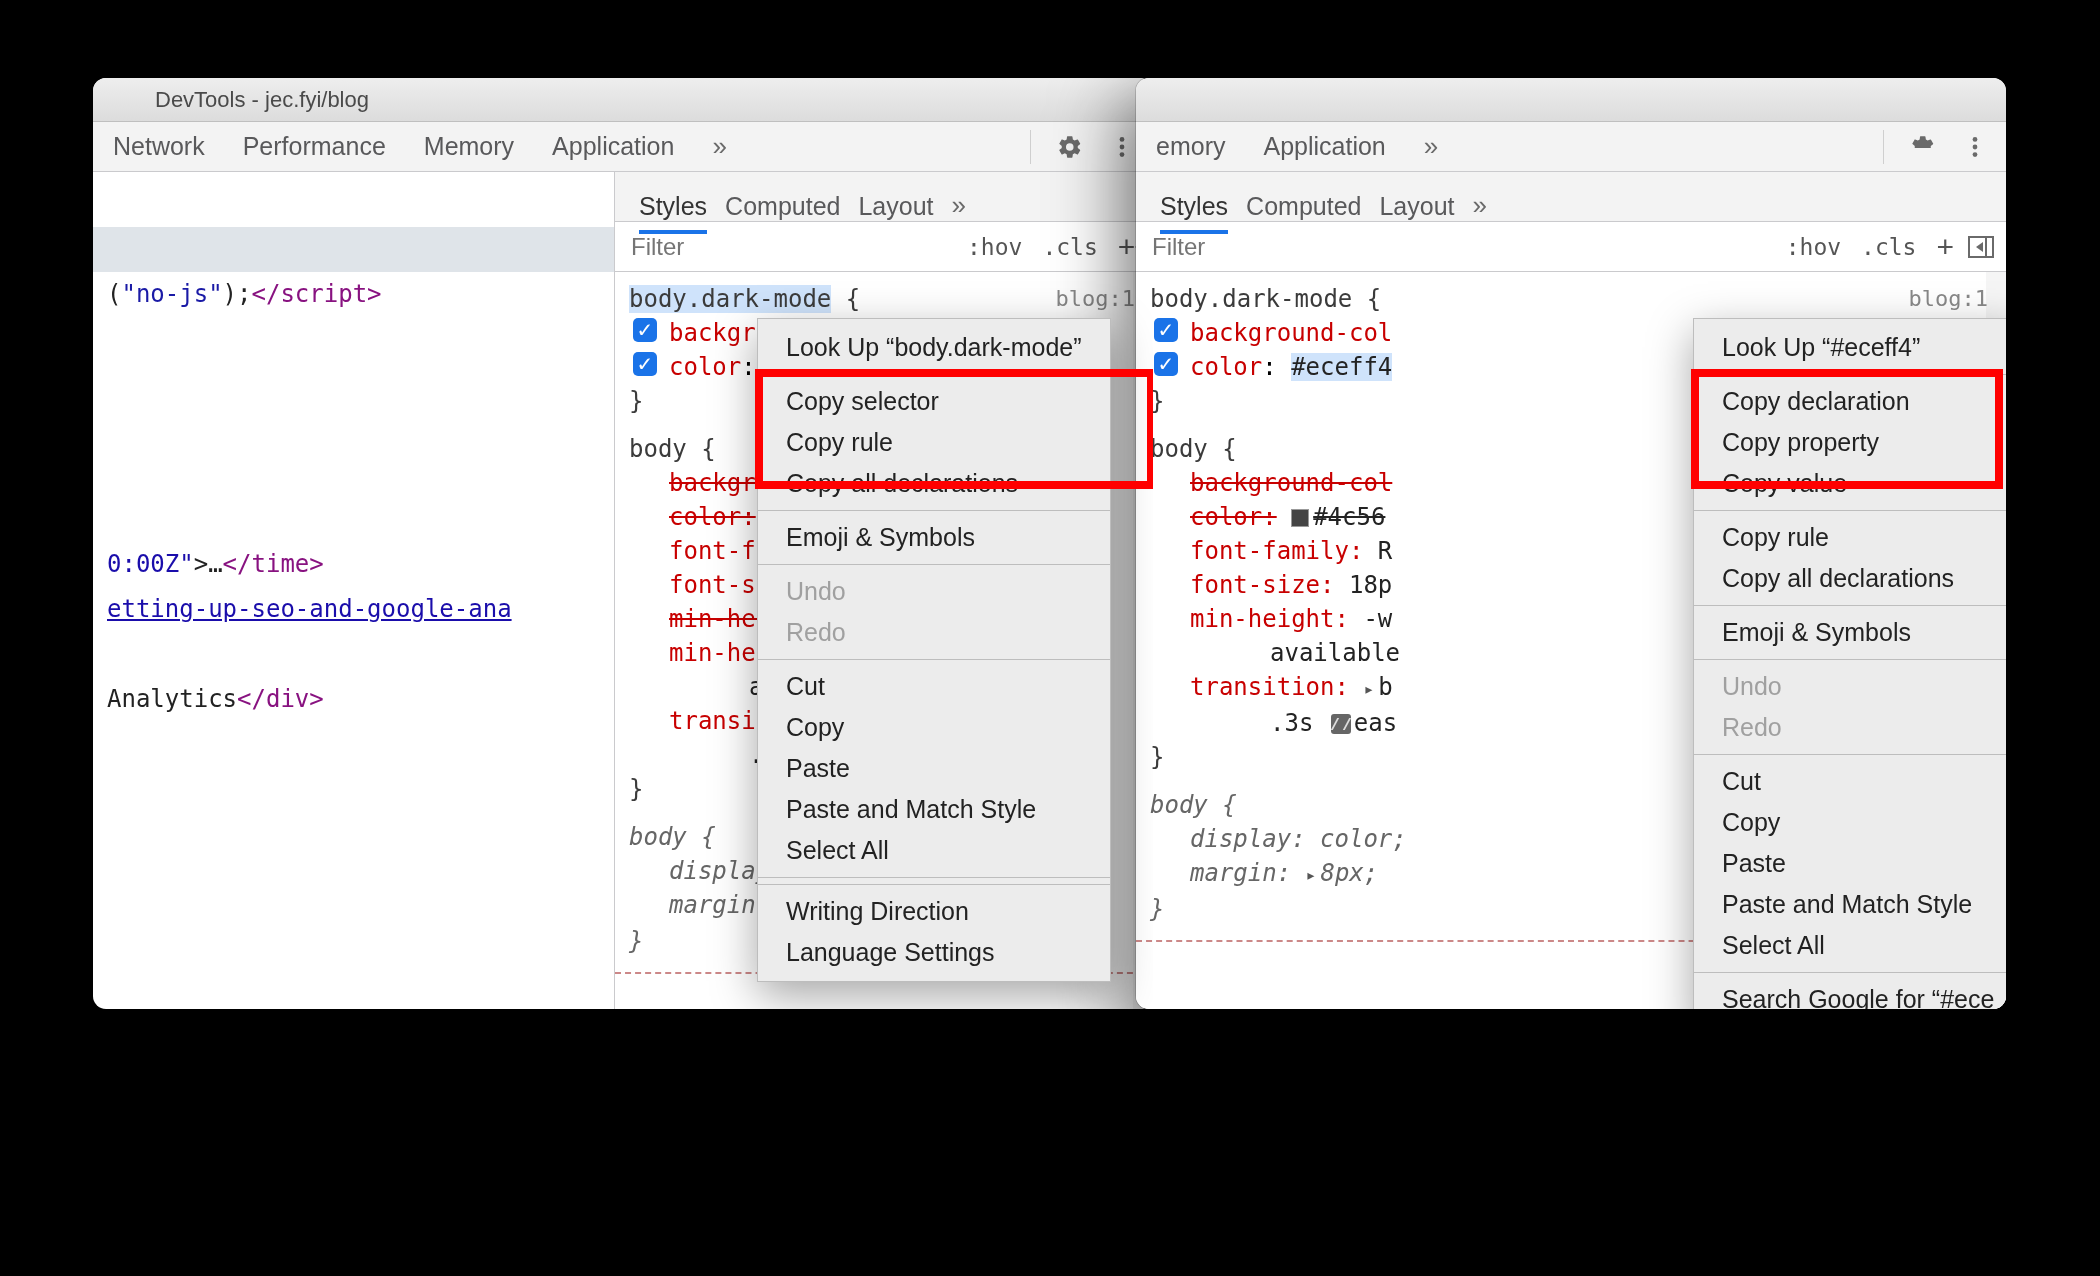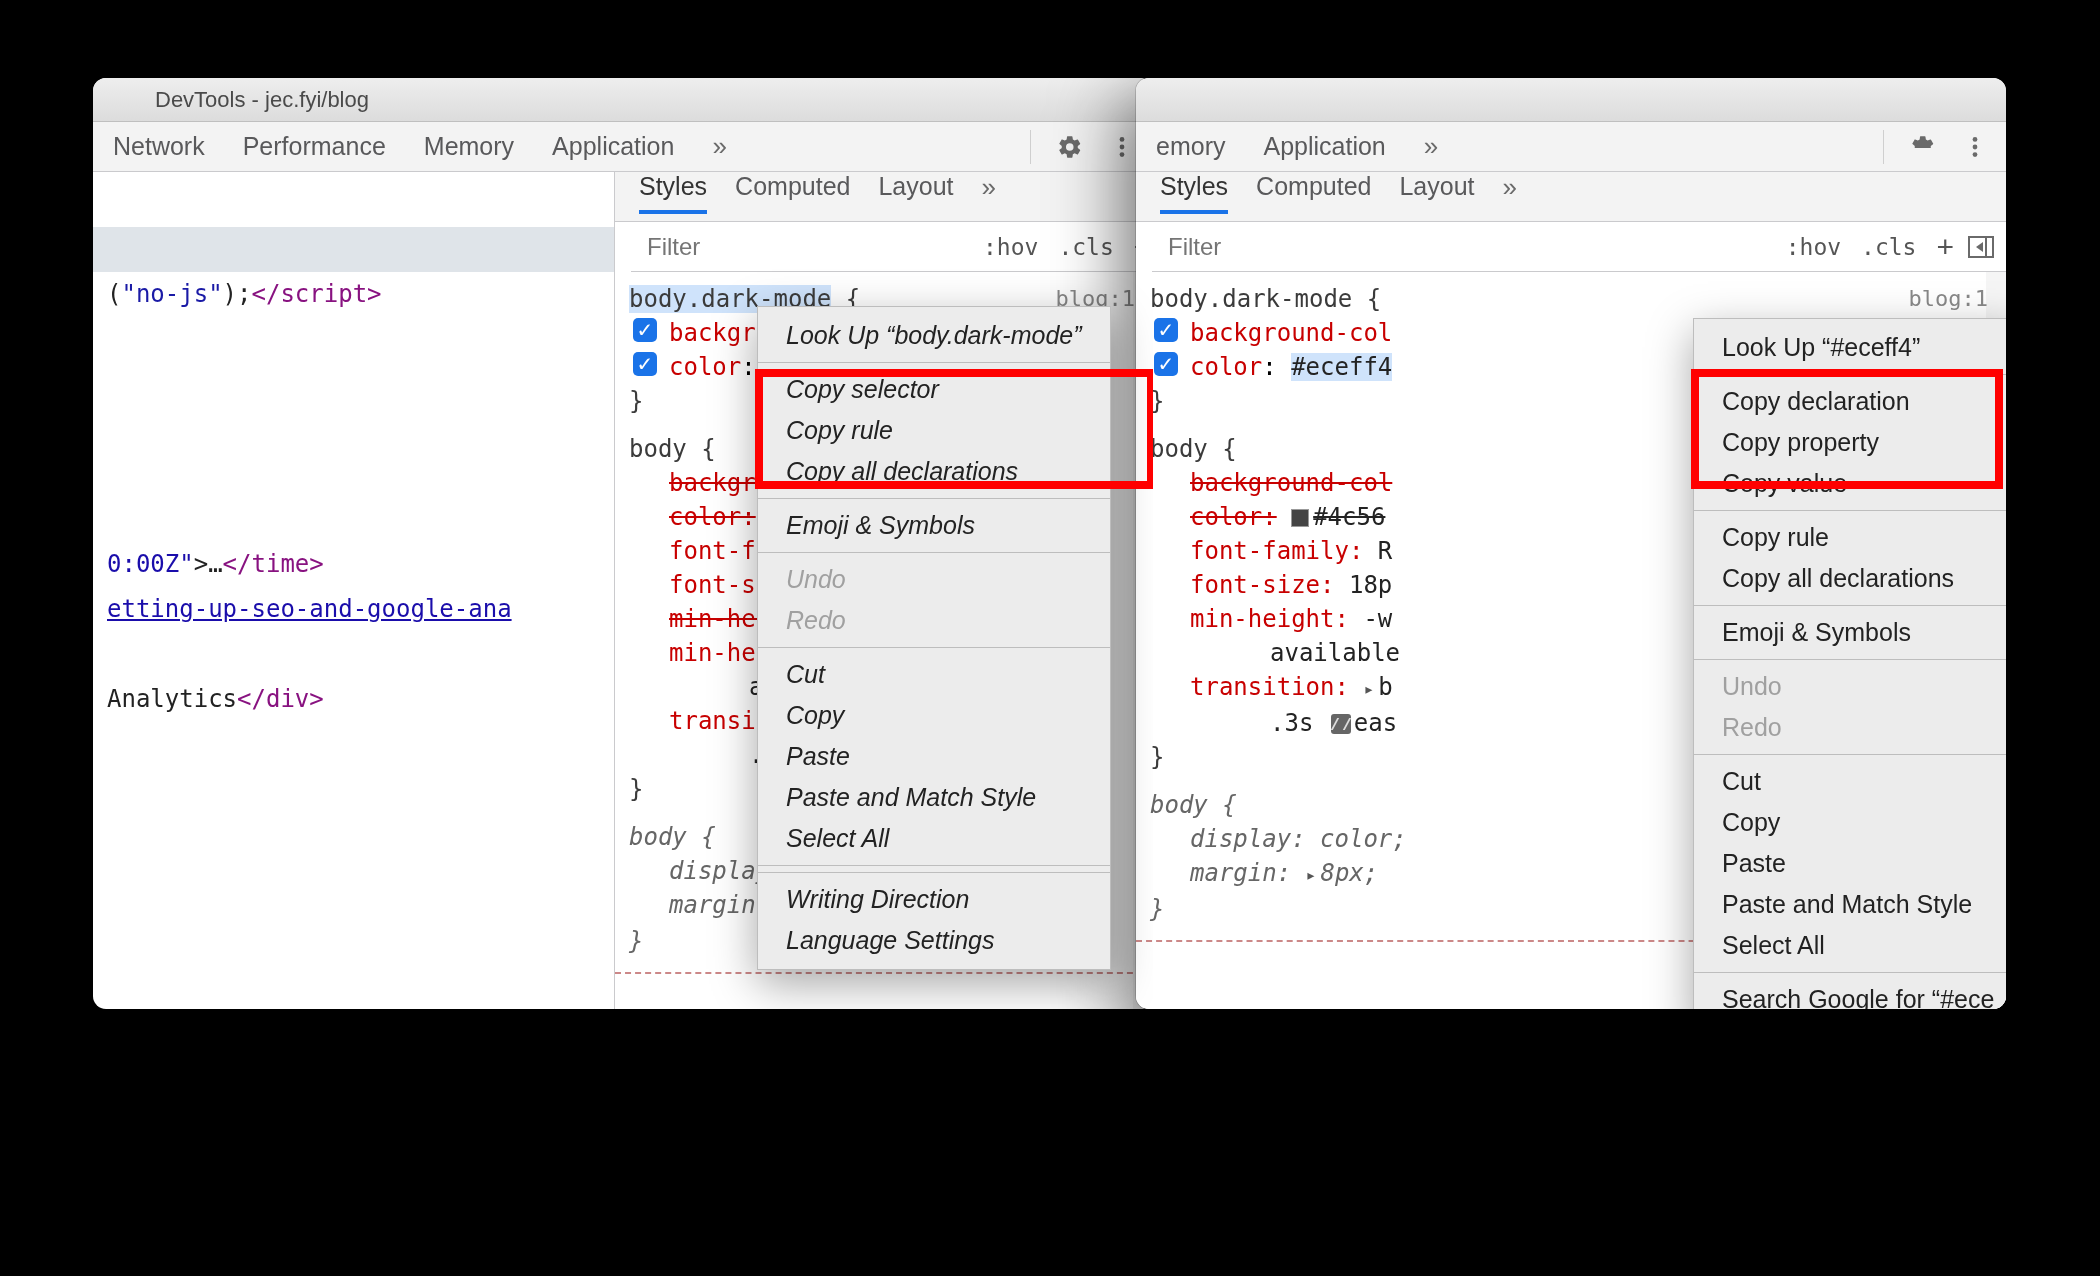--- a/index.html
+++ b/index.html
@@ -104,42 +104,41 @@
     display:flex;
     flex-direction:column;
     background:#fff;
     position:relative;
     overflow:hidden;
   }
   
   .subtabs {
     height:50px;
     display:flex;
-    align-items:flex-start;
-    gap:28px;
+    align-items:flex-end;
+    gap:18px;
     padding:0 24px;
     border-bottom:1px solid var(--toolbar-border);
     font-size:25px;
     color:var(--toolbar-text);
     background:#f3f3f3;
   }
   .subtabs .active { color:#333; position:relative; }
   .subtabs .active::after{
     content:""; position:absolute; left:0; right:0; bottom:-13px; height:4px;
     background:var(--blue-tab);
   }
 
   
   .filter-row{
     height:50px;
     display:flex;
     align-items:center;
     border-bottom:1px solid var(--toolbar-border);
     background:#fff;
-    margin-left:16px;
   }
   .filter-input{
     flex:1;
     border:none;
     font-size:24px;
     font-family:var(--sans);
     color:#8a8a8a;
     padding:0 16px;
     height:100%;
     background:transparent;
@@ -346,21 +345,21 @@
           <span class="sel italic">body</span> <span class="brace italic">{</span>
           <div class="decl"><span class="prop italic">display:</span> <span class="val italic">bl</span></div>
           <div class="decl"><span class="prop italic">margin:</span> <span class="tri"></span><span class="val italic">8px</span></div>
           <span class="brace italic">}</span>
         </div>
         <hr>
       </div>
     </div>
   </div>
 
-  <div class="ctxmenu" style="left:664px; top:228px;font-style:italic;">
+  <div class="ctxmenu" style="left:664px; top:240px;">
     <div class="item">Look Up “body.dark-mode”</div>
     <hr>
     <div class="item">Copy selector</div>
     <div class="item">Copy rule</div>
     <div class="item">Copy all declarations</div>
     <hr>
     <div class="item">Emoji &amp; Symbols</div>
     <hr>
     <div class="item disabled">Undo</div>
     <div class="item disabled">Redo</div>

